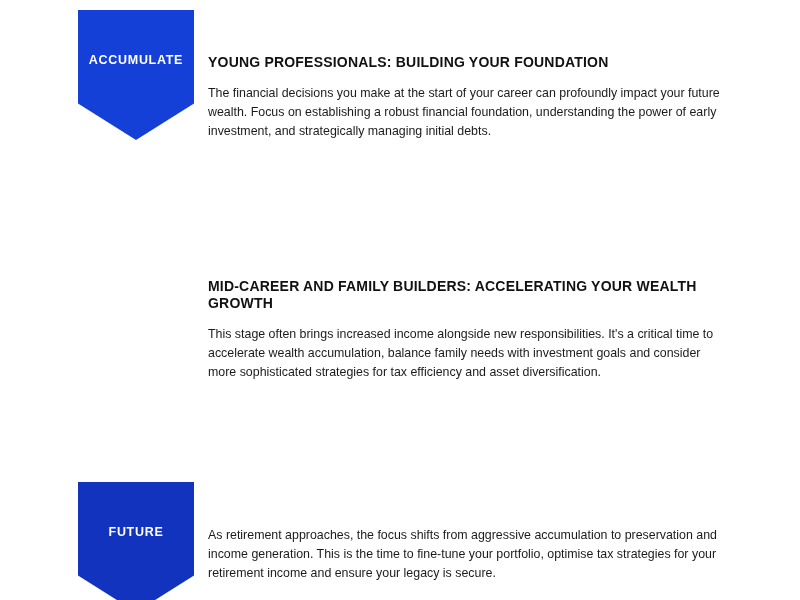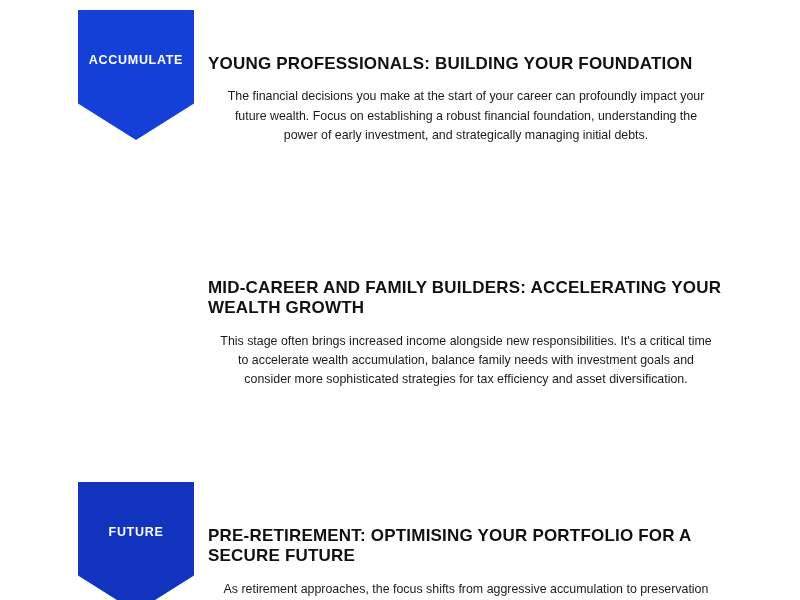--- a/index.html
+++ b/index.html
@@ -53,33 +53,32 @@
     text-align: center;
     line-height: 1;
   }
   .content {
     position: absolute;
     left: 208px;
     top: 0;
     width: 516px;
   }
   .stage-title {
-    font-size: 17px;
+    font-size: 14px;
     font-weight: bold;
     color: #111111;
     letter-spacing: 0.2px;
     line-height: 1.2;
     margin: 0 0 13px 0;
   }
   .stage-body {
     font-size: 12.4px;
     color: #1b1b1b;
     line-height: 1.55;
-    margin: 12px;
-    text-align: center;
+    margin: 0;
   }
   
   .stage-0 .content { top: 54px; }
   .stage-1 .content { top: 160px; }
   .stage-2 .content { top: 290px; }
 
   .stage-0 .chevron-wrap { top: 10px; }
   .stage-1 .chevron-wrap { top: 128px; }
   .stage-2 .chevron-wrap { top: 246px; }
 
@@ -113,21 +112,20 @@
       </div>
     </div>
 
     <div class="stage stage-2">
       <div class="chevron-wrap">
         <div class="chevron dark">
           <span class="chevron-label">FUTURE</span>
         </div>
       </div>
       <div class="content">
-        <p class="stage-title">PRE-RETIREMENT: OPTIMISING YOUR PORTFOLIO FOR A SECURE FUTURE</p>
         <p class="stage-body">As retirement approaches, the focus shifts from aggressive accumulation to preservation and income generation. This is the time to fine-tune your portfolio, optimise tax strategies for your retirement income and ensure your legacy is secure.</p>
       </div>
     </div>
 
     <div class="stage stage-3">
       
       
     </div>
 
   </div>

